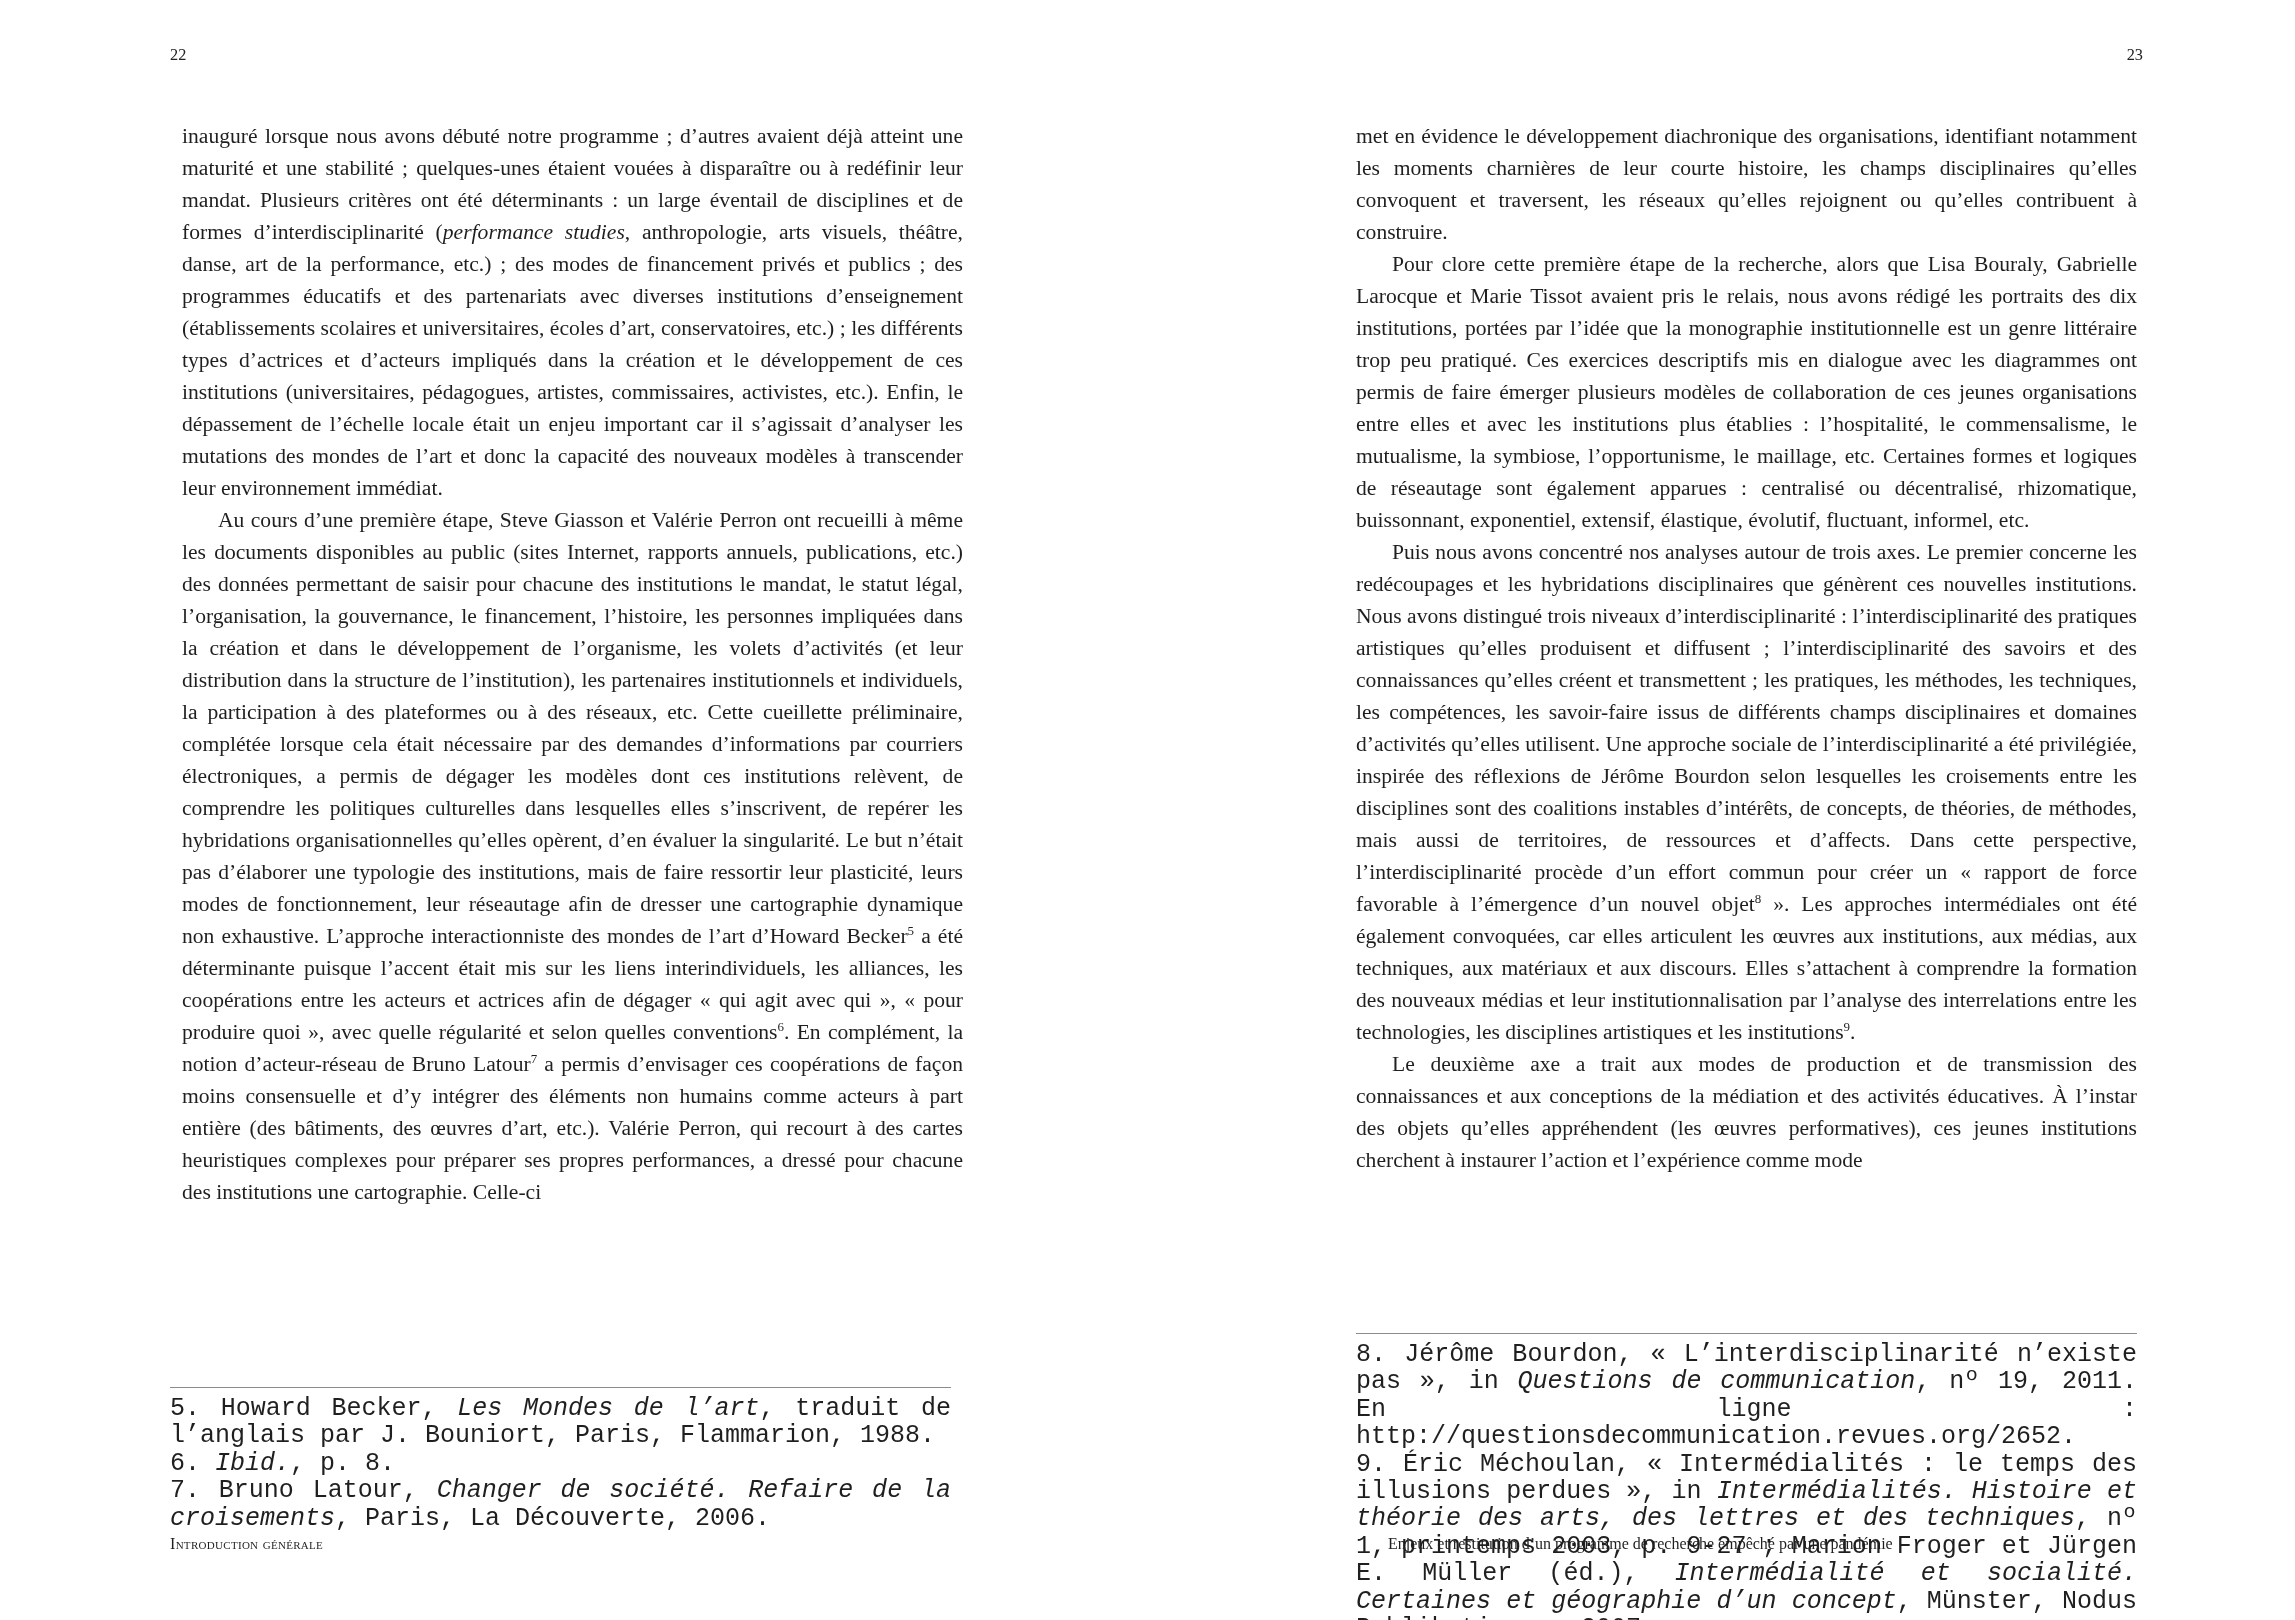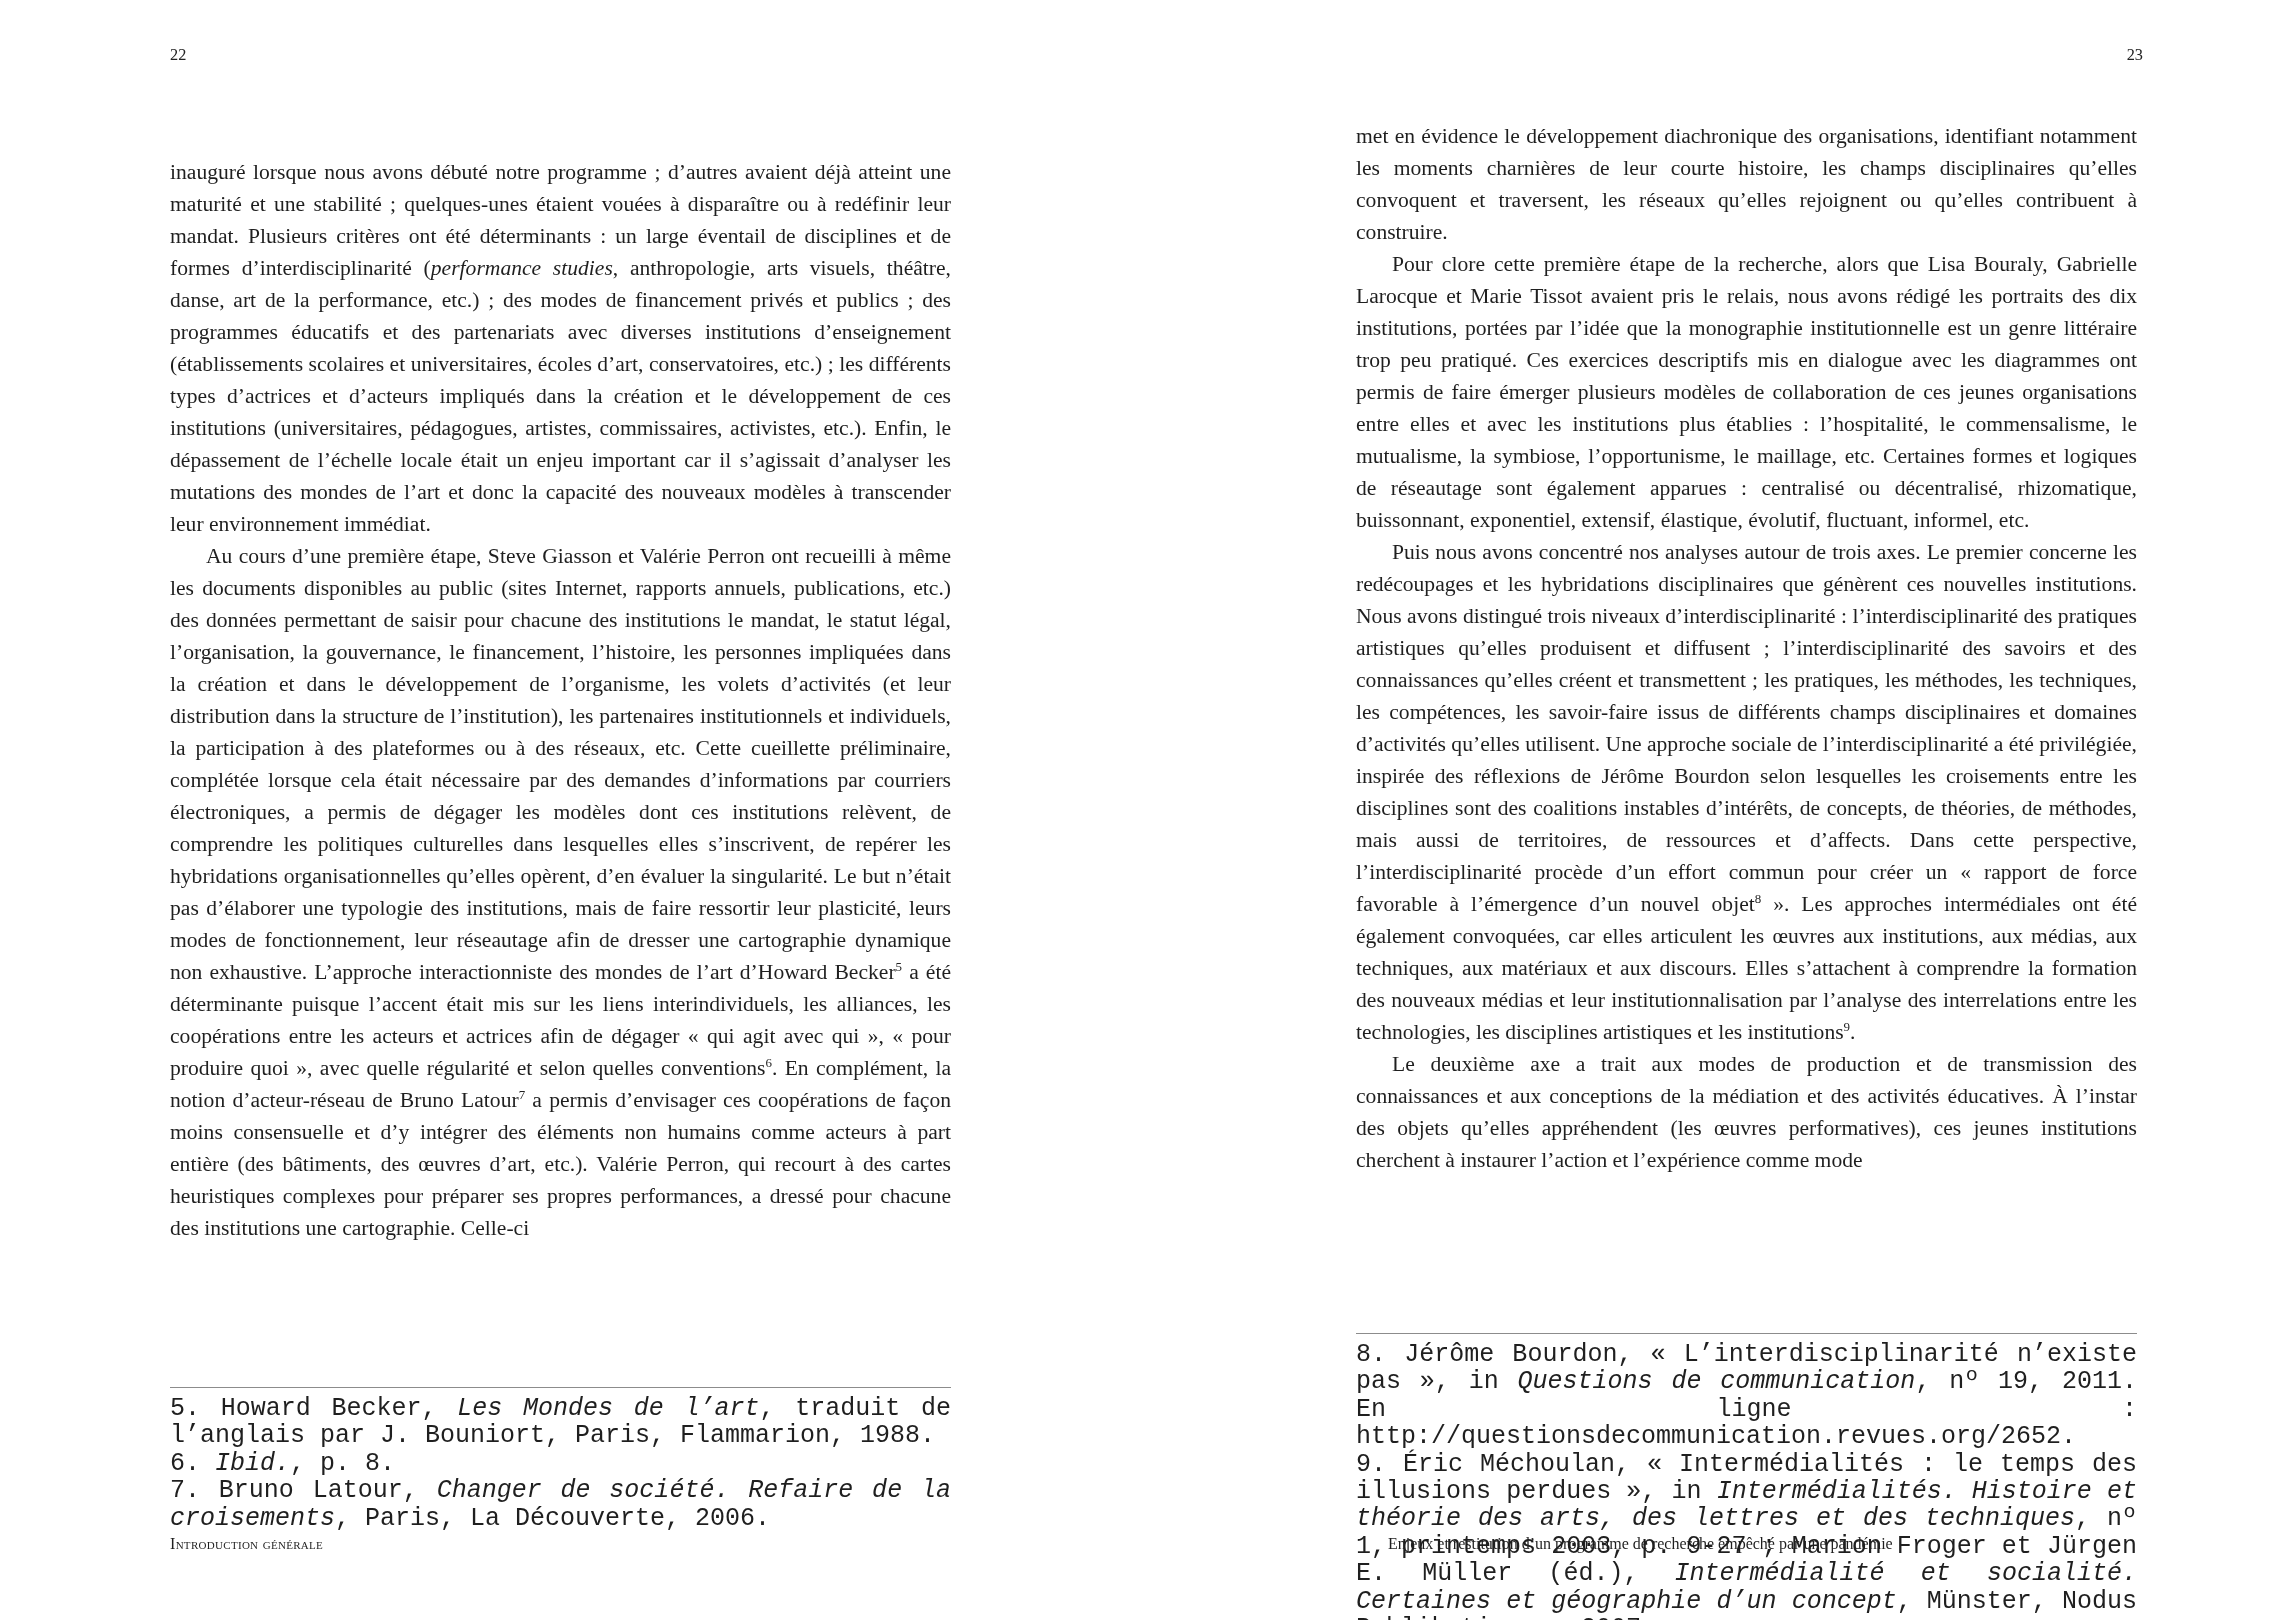--- a/index.html
+++ b/index.html
@@ -16,21 +16,21 @@
       font-family: "Liberation Serif", serif;
     }
     .left .folio { left: 170px; }
     .right .folio { right: 151px; }
     .body-text {
       position: absolute; top: 120px; width: 781px;
       font-size: 21.6px; line-height: 32px;
       text-align: justify; hyphens: manual;
       font-family: "Liberation Serif", serif;
     }
-    .left .body-text { left: 170px; margin-top: 36px; }
+    .left .body-text { left: 182px; }
     .right .body-text { left: 209px; }
     .body-text p { margin: 0; text-indent: 0; }
     .body-text p.indent { text-indent: 36px; }
     sup { font-size: 60%; line-height: 0; vertical-align: super; }
     .notes {
       position: absolute; width: 781px;
       border-top: 1.7px solid #8c8c8c;
       padding-top: 6.9px;
       font-size: 25px; line-height: 27.4px;
       text-align: justify;

